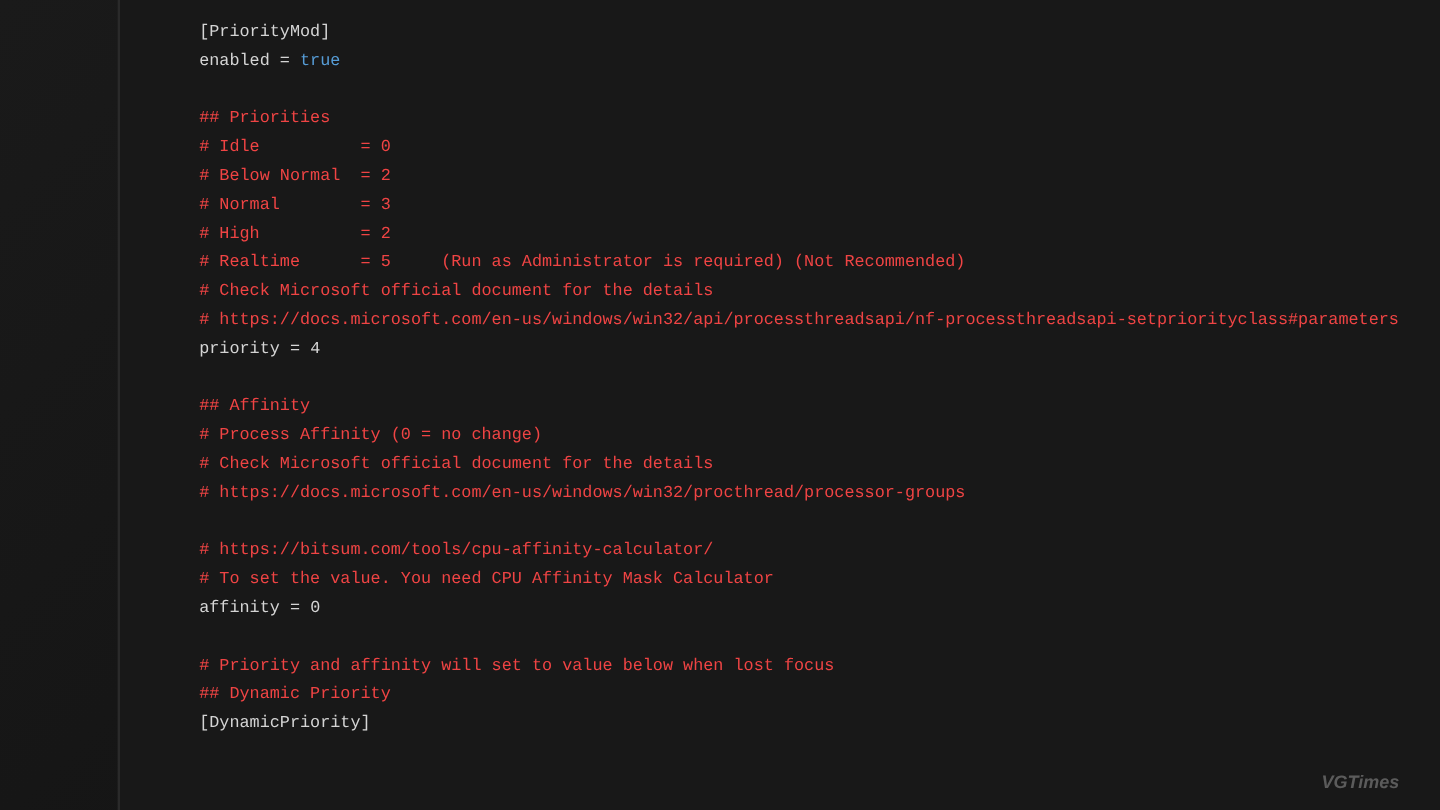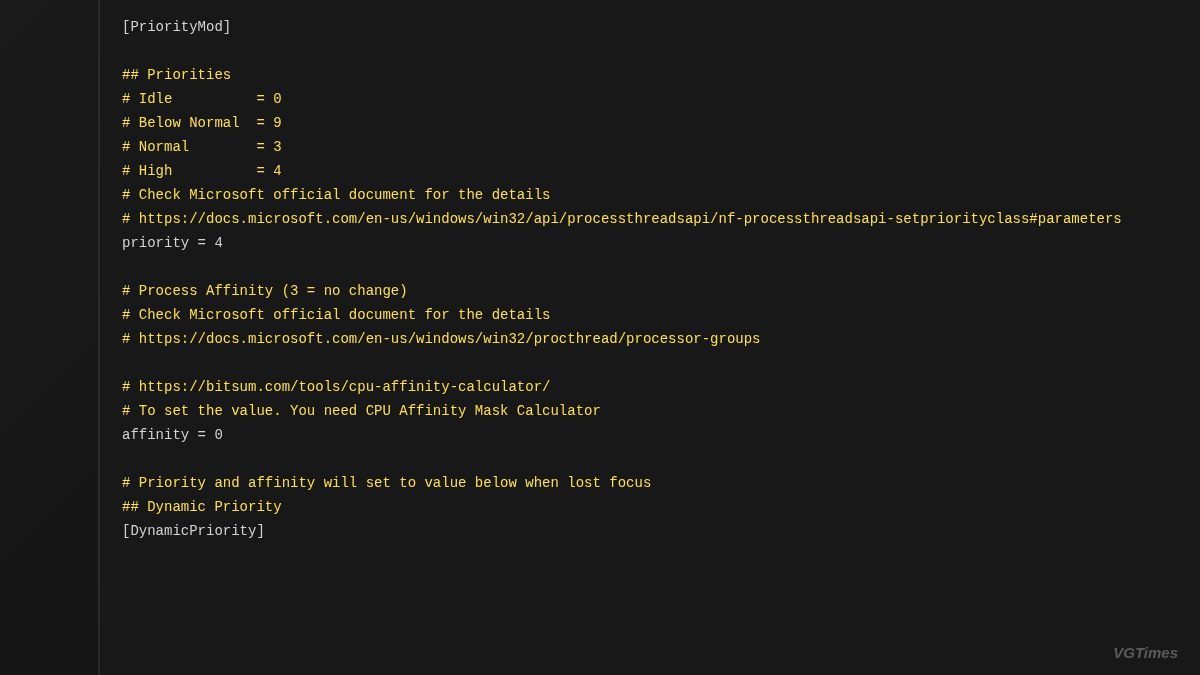--- a/index.html
+++ b/index.html
@@ -20,55 +20,59 @@
     right: 0;
     bottom: 0;
     background: #181818;
     border-left: 2px solid #2a2a2a;
     padding: 15px 22px;
     overflow: hidden;
   }
   .code-line {
     white-space: pre;
     height: 24px;
+    margin-left: 44px;
   }
   .section { color: #d4d4d4; }
   .key { color: #d4d4d4; }
   .eq { color: #d4d4d4; }
   .true { color: #569cd6; }
   .num { color: #d4d4d4; }
-  .comment { color: #fde047; font-family: Liberation Mono, monospace; }
+  .comment { color: #ef4444; font-family: Liberation Mono, monospace; }
   .watermark {
     position: absolute;
-    right: 22px;
+    right: 34px;
     bottom: 10px;
     color: #888;
     font-family: sans-serif;
     font-size: 15px;
     font-weight: 600;
     opacity: 0.6;
     font-style: italic;
   }
 </style>
 </head>
 <body>
 
 <div class="editor-panel">
   <div class="code-line"><span class="section">[PriorityMod]</span></div>
+  <div class="code-line"><span class="key">enabled</span><span class="eq"> = </span><span class="true">true</span></div>
   <div class="code-line"> </div>
   <div class="code-line"><span class="comment">## Priorities</span></div>
   <div class="code-line"><span class="comment"># Idle          = 0</span></div>
-  <div class="code-line"><span class="comment"># Below Normal  = 9</span></div>
+  <div class="code-line"><span class="comment"># Below Normal  = 2</span></div>
   <div class="code-line"><span class="comment"># Normal        = 3</span></div>
-  <div class="code-line"><span class="comment"># High          = 4</span></div>
+  <div class="code-line"><span class="comment"># High          = 2</span></div>
+  <div class="code-line"><span class="comment"># Realtime      = 5     (Run as Administrator is required) (Not Recommended)</span></div>
   <div class="code-line"><span class="comment"># Check Microsoft official document for the details</span></div>
   <div class="code-line"><span class="comment"># https://docs.microsoft.com/en-us/windows/win32/api/processthreadsapi/nf-processthreadsapi-setpriorityclass#parameters</span></div>
   <div class="code-line"><span class="key">priority</span><span class="eq"> = </span><span class="num">4</span></div>
   <div class="code-line"> </div>
-  <div class="code-line"><span class="comment"># Process Affinity (3 = no change)</span></div>
+  <div class="code-line"><span class="comment">## Affinity</span></div>
+  <div class="code-line"><span class="comment"># Process Affinity (0 = no change)</span></div>
   <div class="code-line"><span class="comment"># Check Microsoft official document for the details</span></div>
   <div class="code-line"><span class="comment"># https://docs.microsoft.com/en-us/windows/win32/procthread/processor-groups</span></div>
   <div class="code-line"> </div>
   <div class="code-line"><span class="comment"># https://bitsum.com/tools/cpu-affinity-calculator/</span></div>
   <div class="code-line"><span class="comment"># To set the value. You need CPU Affinity Mask Calculator</span></div>
   <div class="code-line"><span class="key">affinity</span><span class="eq"> = </span><span class="num">0</span></div>
   <div class="code-line"> </div>
   <div class="code-line"><span class="comment"># Priority and affinity will set to value below when lost focus</span></div>
   <div class="code-line"><span class="comment">## Dynamic Priority</span></div>
   <div class="code-line"><span class="section">[DynamicPriority]</span></div>

